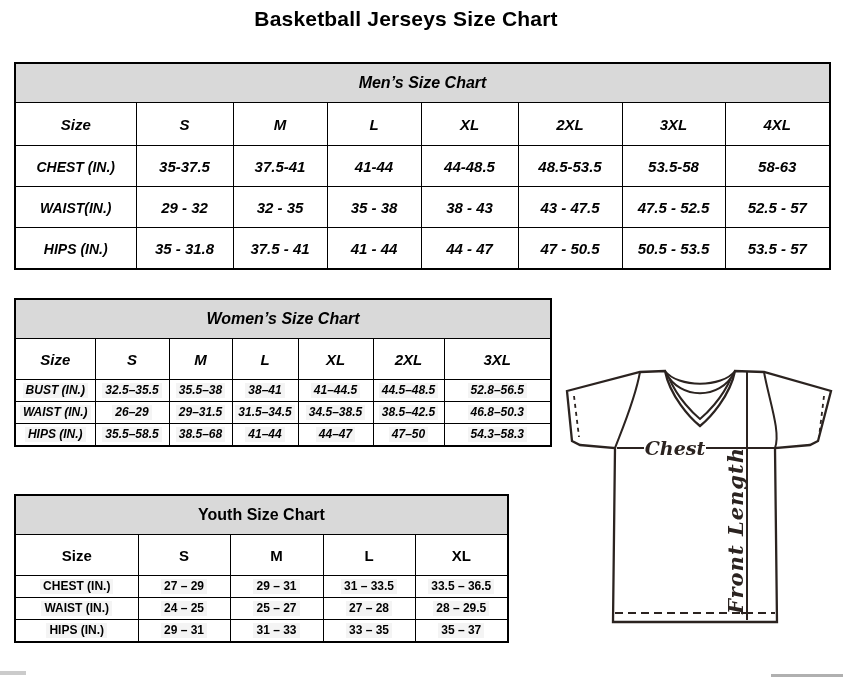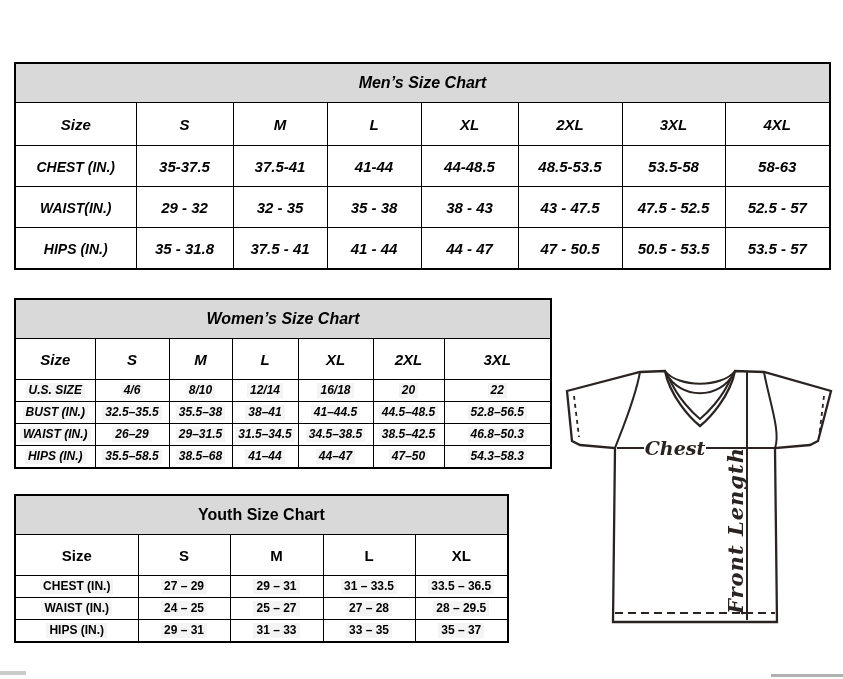--- a/index.html
+++ b/index.html
@@ -47,20 +47,21 @@
   
   .scroll-frag { position:absolute; }
   .frag-left  { left:0;    top:671px; width:26px; height:4px; background:#cbcbcb; }
   .frag-right { left:771px; top:674px; width:72px; height:3px; background:#b0b0b0; }
 </style>
 </head>
 <body>
 
 <div class="canvas">
 
+  <div class="page-title">Basketball Jerseys Size Chart</div>
 
   <table class="size-table t-men">
     <colgroup>
       <col style="width:121px">
         <col style="width:97px">
         <col style="width:94px">
         <col style="width:94px">
       <col style="width:97px">
         <col style="width:104px">
         <col style="width:103px">
@@ -134,29 +135,20 @@
         <tr class="size-row">
           <td><span class="val">Size</span></td>
           <td><span class="val">S</span></td>
           <td><span class="val">M</span></td>
           <td><span class="val">L</span></td>
           <td><span class="val">XL</span></td>
           <td><span class="val">2XL</span></td>
           <td><span class="val">3XL</span></td>
         </tr>
         <tr class="data-row">
-          <td class="row-label"><span class="val">U.S. SIZE</span></td>
-          <td><span class="val">4/6</span></td>
-          <td><span class="val">8/10</span></td>
-          <td><span class="val">12/14</span></td>
-          <td><span class="val">16/18</span></td>
-          <td><span class="val">20</span></td>
-          <td><span class="val">22</span></td>
-        </tr>
-        <tr class="data-row">
           <td class="row-label"><span class="val">BUST (IN.)</span></td>
           <td><span class="val">32.5–35.5</span></td>
           <td><span class="val">35.5–38</span></td>
           <td><span class="val">38–41</span></td>
           <td><span class="val">41–44.5</span></td>
           <td><span class="val">44.5–48.5</span></td>
           <td><span class="val">52.8–56.5</span></td>
         </tr>
         <tr class="data-row">
           <td class="row-label"><span class="val">WAIST (IN.)</span></td>

